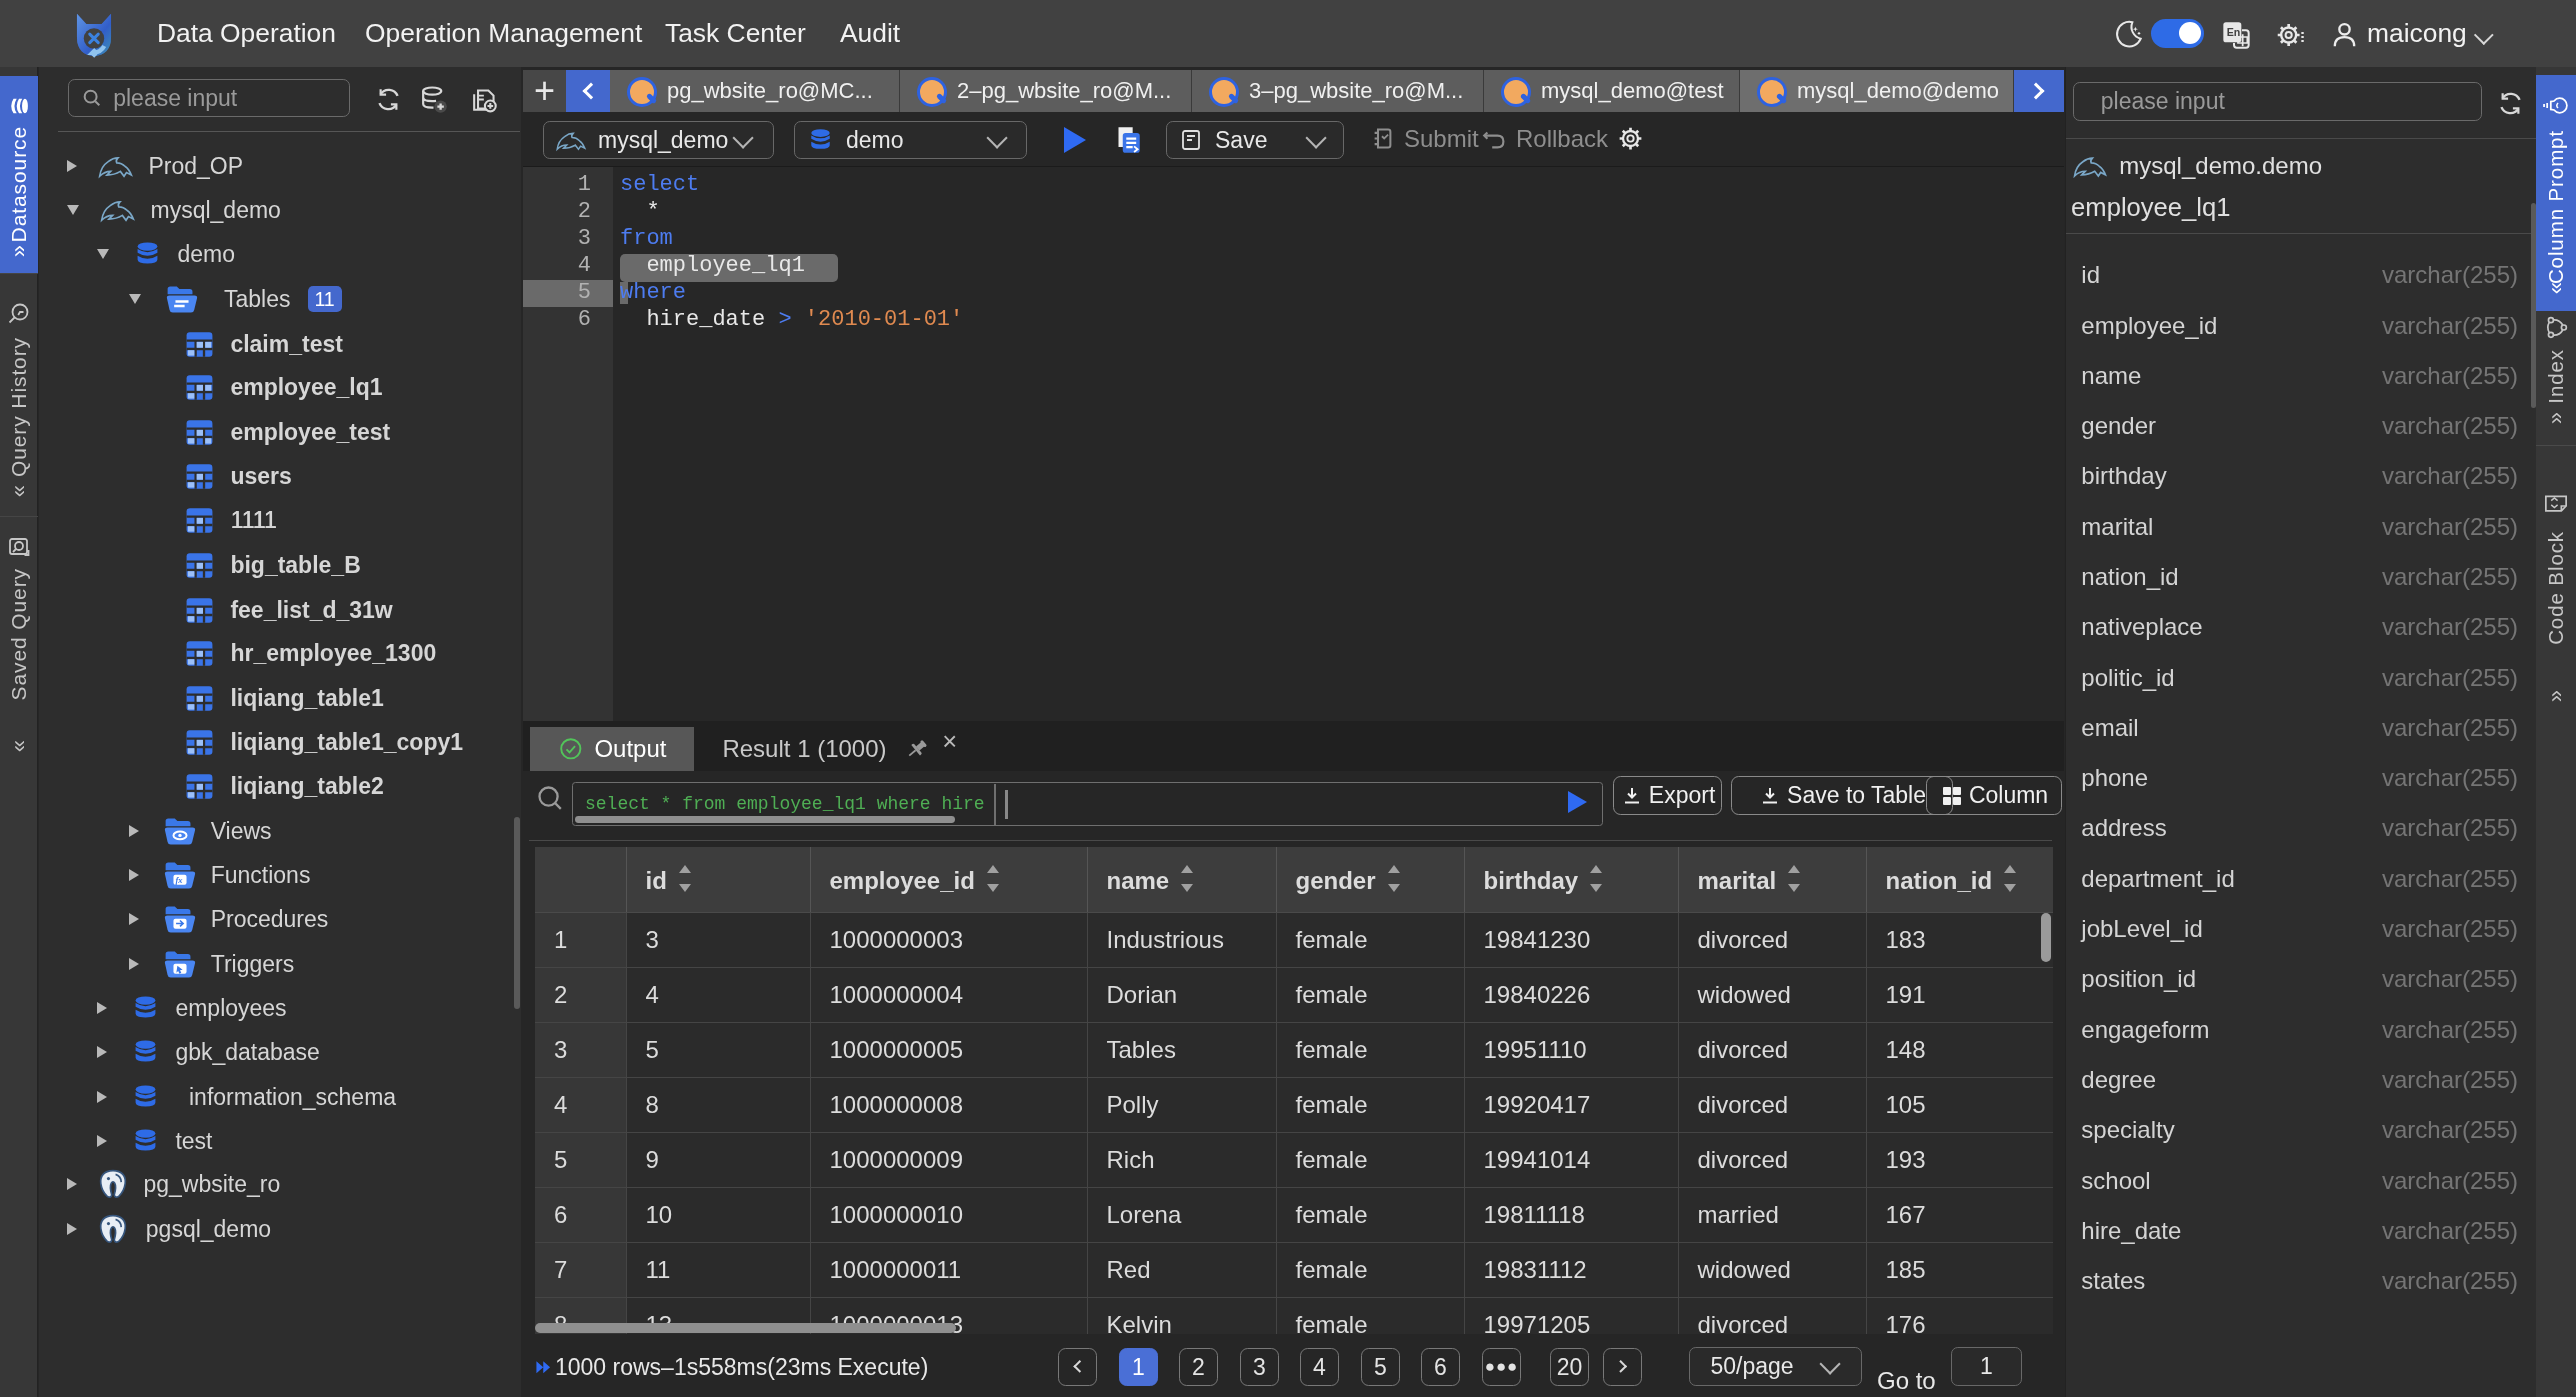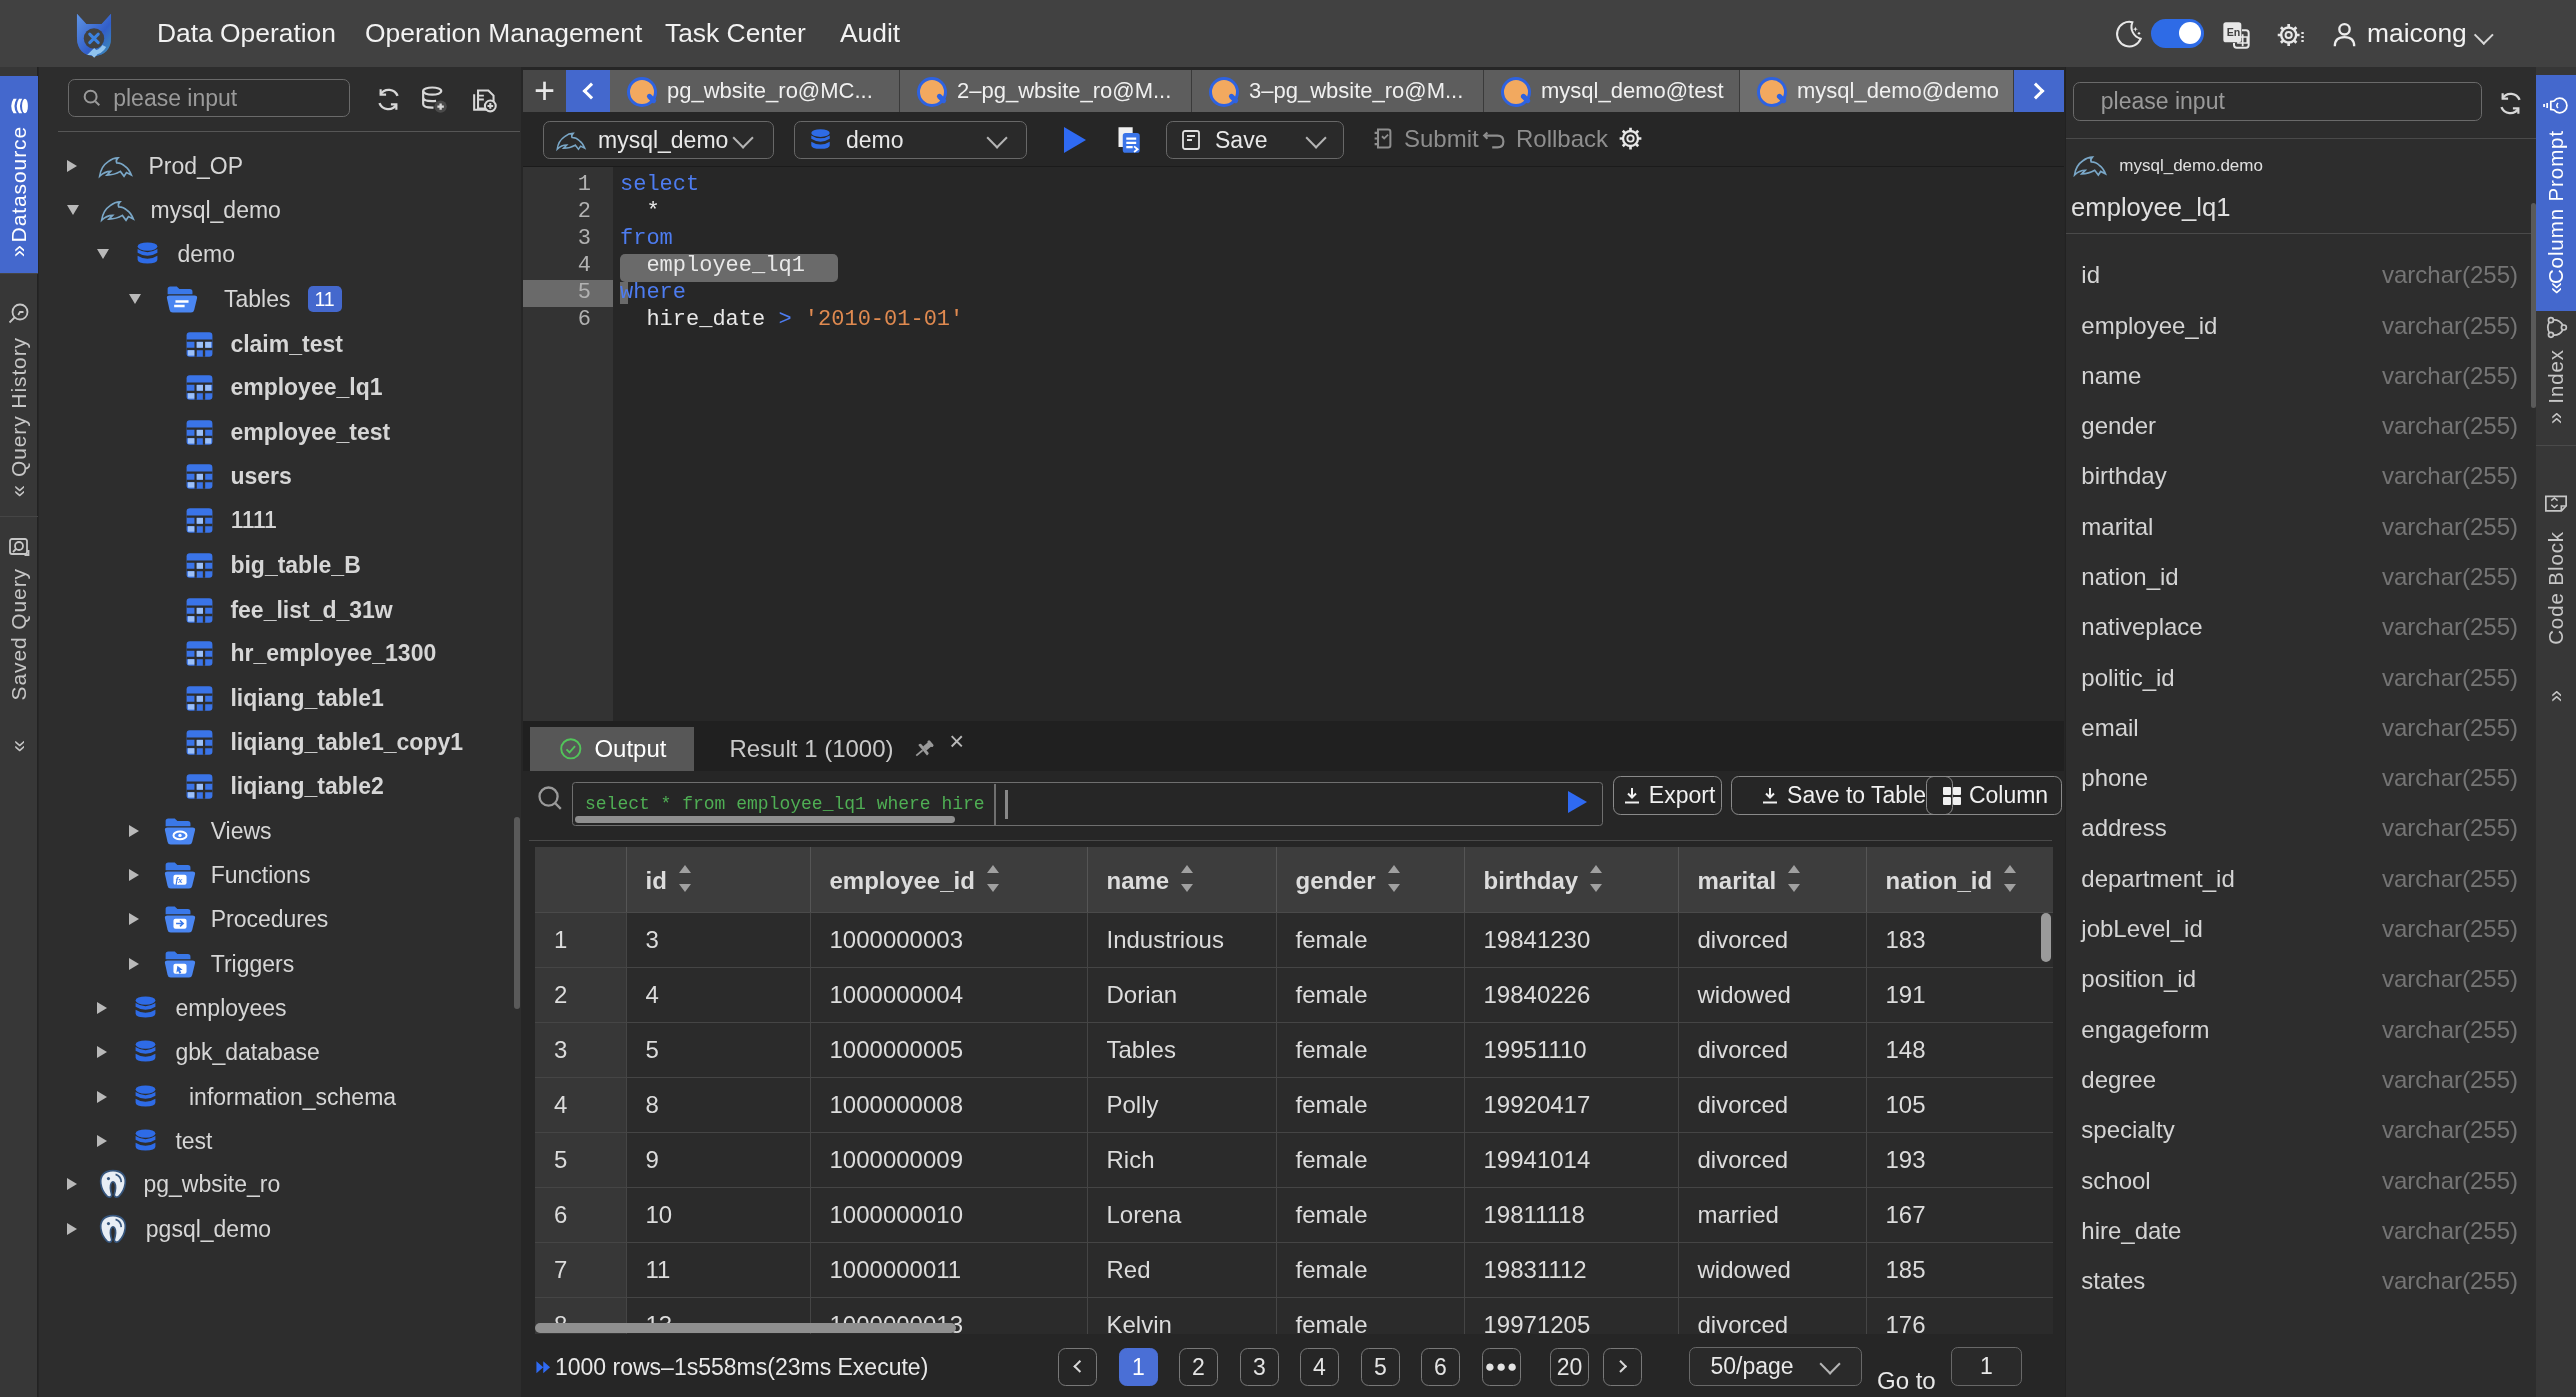--- a/index.html
+++ b/index.html
@@ -41,21 +41,21 @@
 
 #editor { left:0; top:100px; width:1541px; height:554px; background:#272727; font-family:"Liberation Mono", monospace; font-size:22px; line-height:27px; }
 #gutter { position:absolute; left:0; top:0; width:90px; height:554px; background:#333333; color:#9b9b9b; text-align:right; padding:15.3px 19px 0 0; }
 #code { position:absolute; left:97px; top:4.3px; color:#e8e8e8; white-space:pre; }
 .kw { color:#4d7cf0; }
 .str { color:#e08a50; }
 
 #result { left:0; top:654px; width:1541px; height:677px; background:#262626; }
 #rtabs { height:50px; background:#202020; display:flex; align-items:flex-end; }
 #outtab { margin-left:6.8px; height:44px; background:#575757; display:flex; align-items:center; padding:0 28px; gap:11px; color:#fff; font-size:24px; }
-#restab { height:44px; display:flex; align-items:center; padding:0 35px; gap:16px; color:#c9c9c9; font-size:24px; }
+#restab { height:44px; display:flex; align-items:center; padding:0 28px; gap:16px; color:#c9c9c9; font-size:24px; }
 .qbar { position:absolute; left:0; top:50px; height:58px; width:1541px; }
 .btn { position:absolute; top:5.1px; height:39px; border:1.7px solid #8a8a8a; border-radius:7.7px; color:#f0f0f0; font-size:23px; display:flex; align-items:center; justify-content:center; gap:5.1px; }
 
 #bottombar { position:absolute; left:0; top:615px; width:1541px; height:61px; color:#e8e8e8; font-size:24px; }
 .pbtn { position:absolute; top:12px; width:39px; height:38px; border:1.7px solid #787878; border-radius:7.7px; display:flex; align-items:center; justify-content:center; color:#e4e4e4; font-size:23px; }
 .pbtn.active { background:#4a6fd6; border-color:#4a6fd6; color:#fff; }
 #dtable th, #dtable td { border:1.7px solid #454545; border-top:none; padding-left:19px; text-align:left; overflow:hidden; white-space:nowrap; }
 #dtable th { background:#3d3d3d; height:65px; border-color:#555; border-bottom:1.7px solid #4a4a4a; }
 #dtable td { height:55px; background:#2b2b2b; border-top:1.7px solid #383838; font-weight:normal; }
 #dtable tr td:first-child { background:#373737; }
@@ -665,21 +665,21 @@
       </div>
     </div>
   </div>
   <div id="rightpanel" class="abs">
     <div id="rsearch" class="abs">please input</div>
     <svg class="abs" style="left:430px;top:22px" width="29" height="29" viewBox="0 0 24 24" fill="none" stroke="#d8d8d8" stroke-width="2">
         <path d="M19.5 9 A8 8 0 0 0 5.5 7.5 M4.5 15 A8 8 0 0 0 18.5 16.5"></path>
         <path d="M5.5 3.5 v4.5 h4.5 M18.5 20.5 v-4.5 h-4.5" stroke-width="1.8"></path>
       </svg>
     <div class="abs" style="left:0;top:71px;width:471px;border-top:0.9px solid #4a4a4a;"></div>
-    <div class="abs" style="left:5.1px;top:85px;display:flex;align-items:center;gap:10.2px;color:#e0e0e0;font-size:17px;">
+    <div class="abs" style="left:5.1px;top:85px;display:flex;align-items:center;gap:10.2px;color:#e0e0e0;font-size:24px;">
       <svg width="38" height="27" viewBox="0 0 32 22" fill="none" stroke="#7aa7c7" stroke-width="1.4">
           <path d="M3 19 q1 -8 7 -12 q4 -3 8 -3 q-2 2 -1 4 q4 0 7 3 q3 2 5 7 l-4 -2 -2 3 -3 -4 q-5 3 -11 3 l3 -3 q-5 0 -9 4 Z"></path>
         </svg>
       mysql_demo.demo
     </div>
     <div class="abs" style="left:5.1px;top:126px;color:#e0e0e0;font-size:25.6px;">employee_lq1</div>
     <div class="abs" style="left:0;top:166px;width:471px;border-top:0.9px solid #4a4a4a;"></div>
     <div class="col" style="top:183px">
         <span class="n">id</span>
         <span class="t">varchar(255)</span>

